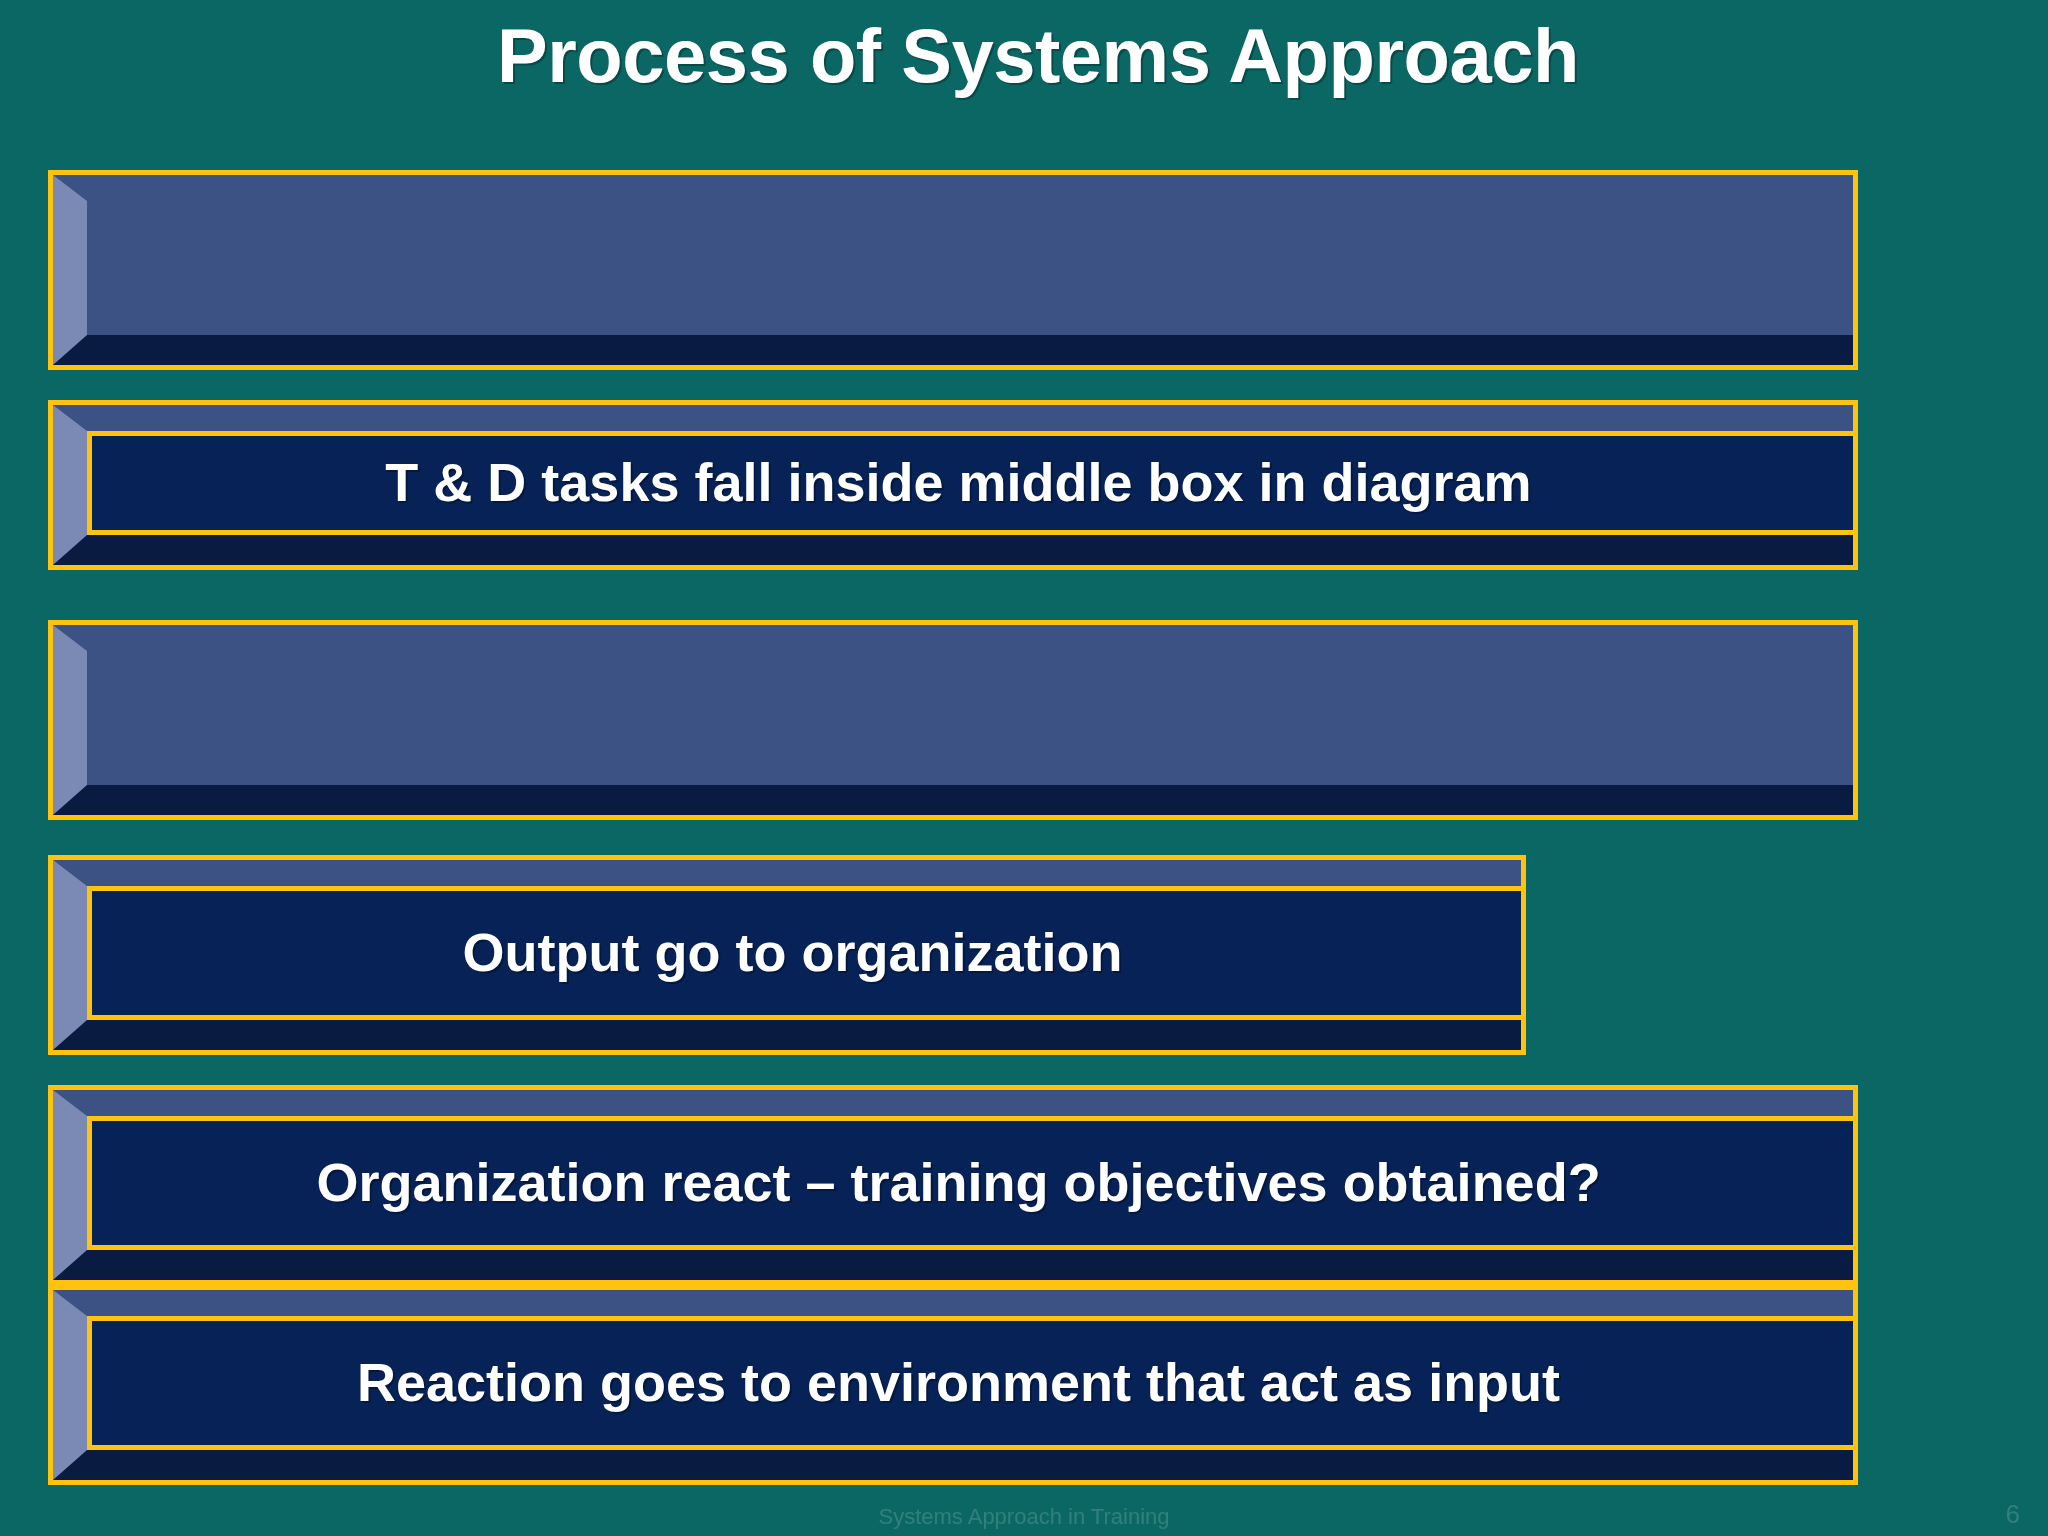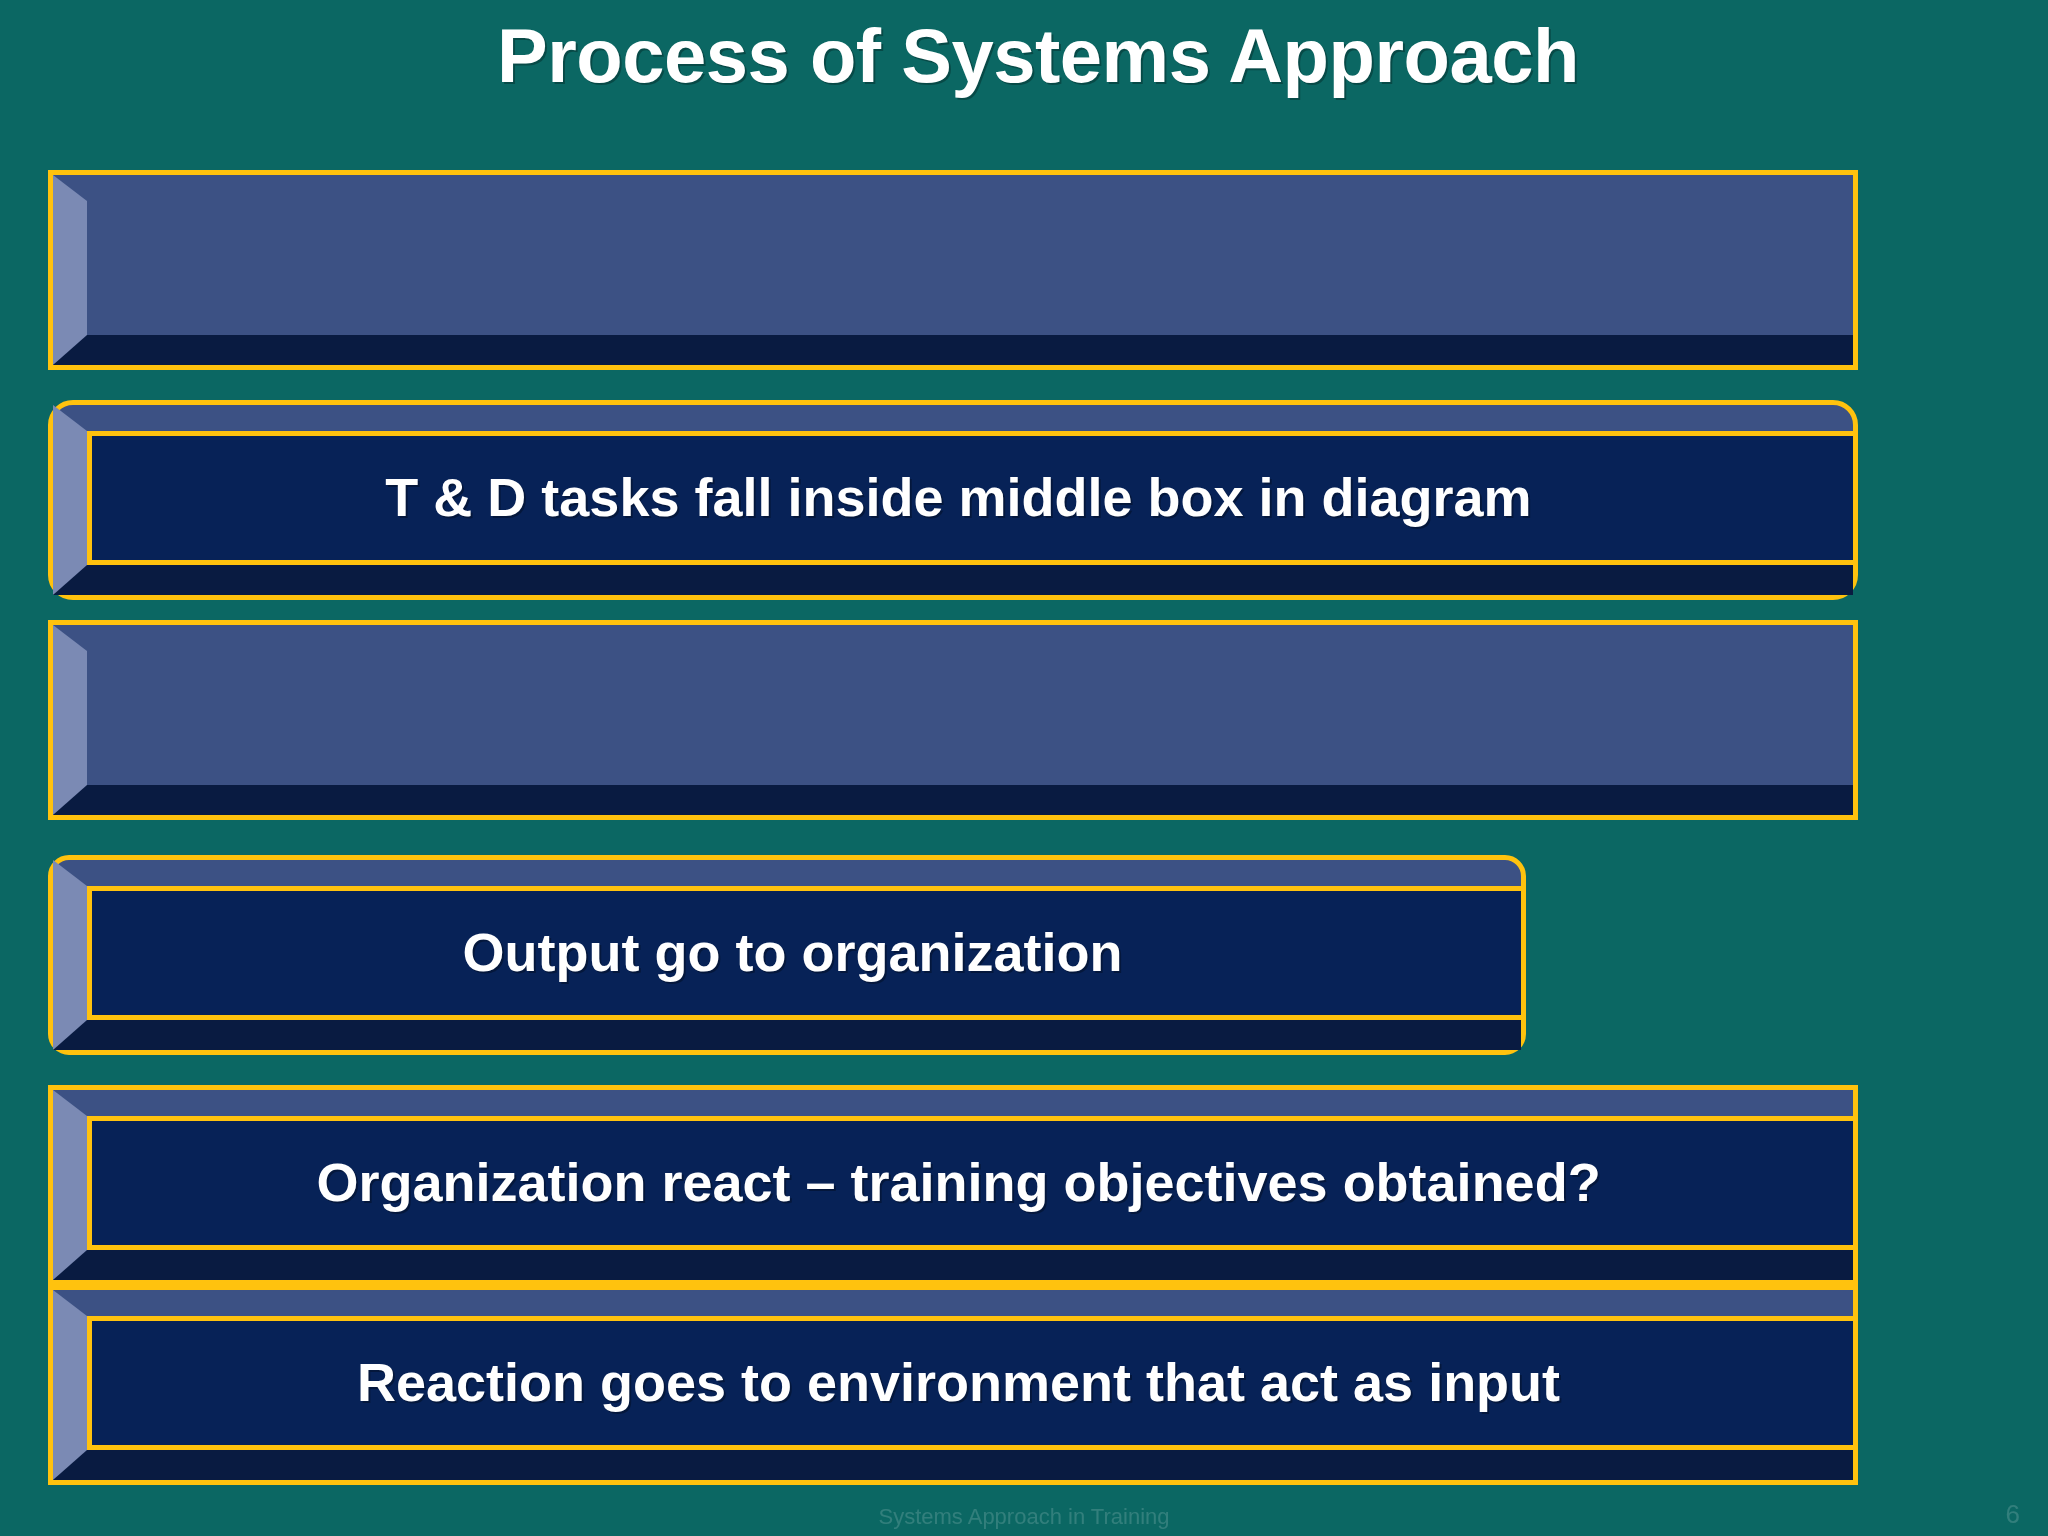--- a/index.html
+++ b/index.html
@@ -121,34 +121,34 @@
 
 <div id="slide">
 
   <div id="slide-title">Process of Systems Approach</div>
 
   <div class="bevel-box" style="left:48px; top:170px; width:1810px; height:200px;">
     <div class="bevel-left"></div>
     <div class="bevel-bottom"></div>
   </div>
 
-  <div class="bevel-box" style="left:48px; top:400px; width:1810px; height:200px;border-radius:25px;">
+  <div class="bevel-box" style="left:48px; top:400px; width:1810px; height:170px;">
     <div class="bevel-left"></div>
     <div class="bevel-bottom"></div>
     <div class="face">
       <span class="face-text">T &amp; D tasks fall inside middle box in diagram</span>
     </div>
   </div>
 
   <div class="bevel-box" style="left:48px; top:620px; width:1810px; height:200px;">
     <div class="bevel-left"></div>
     <div class="bevel-bottom"></div>
   </div>
 
-  <div class="bevel-box" style="left:48px; top:855px; width:1478px; height:200px;border-radius:21px;">
+  <div class="bevel-box" style="left:48px; top:855px; width:1478px; height:200px;">
     <div class="bevel-left"></div>
     <div class="bevel-bottom"></div>
     <div class="face">
       <span class="face-text">Output go to organization</span>
     </div>
   </div>
 
   <div class="bevel-box" style="left:48px; top:1085px; width:1810px; height:200px;">
     <div class="bevel-left"></div>
     <div class="bevel-bottom"></div>

